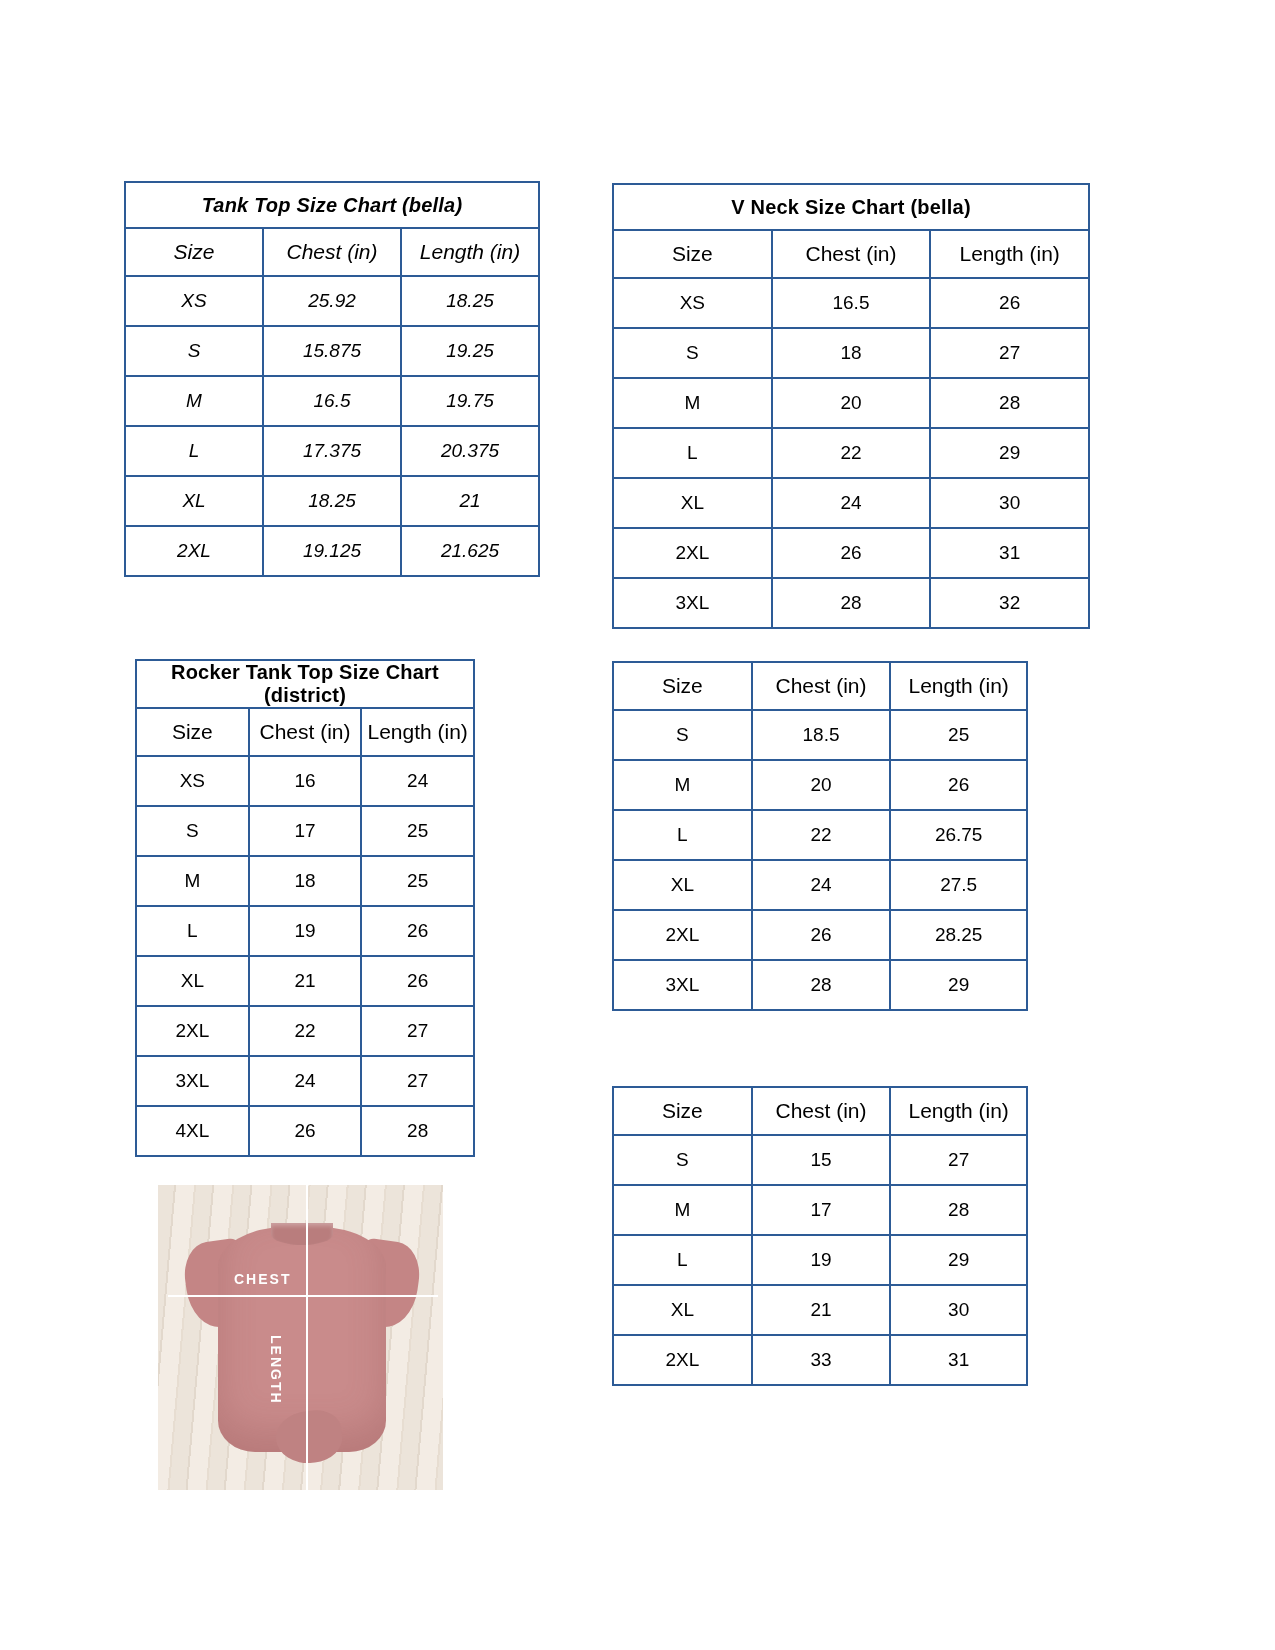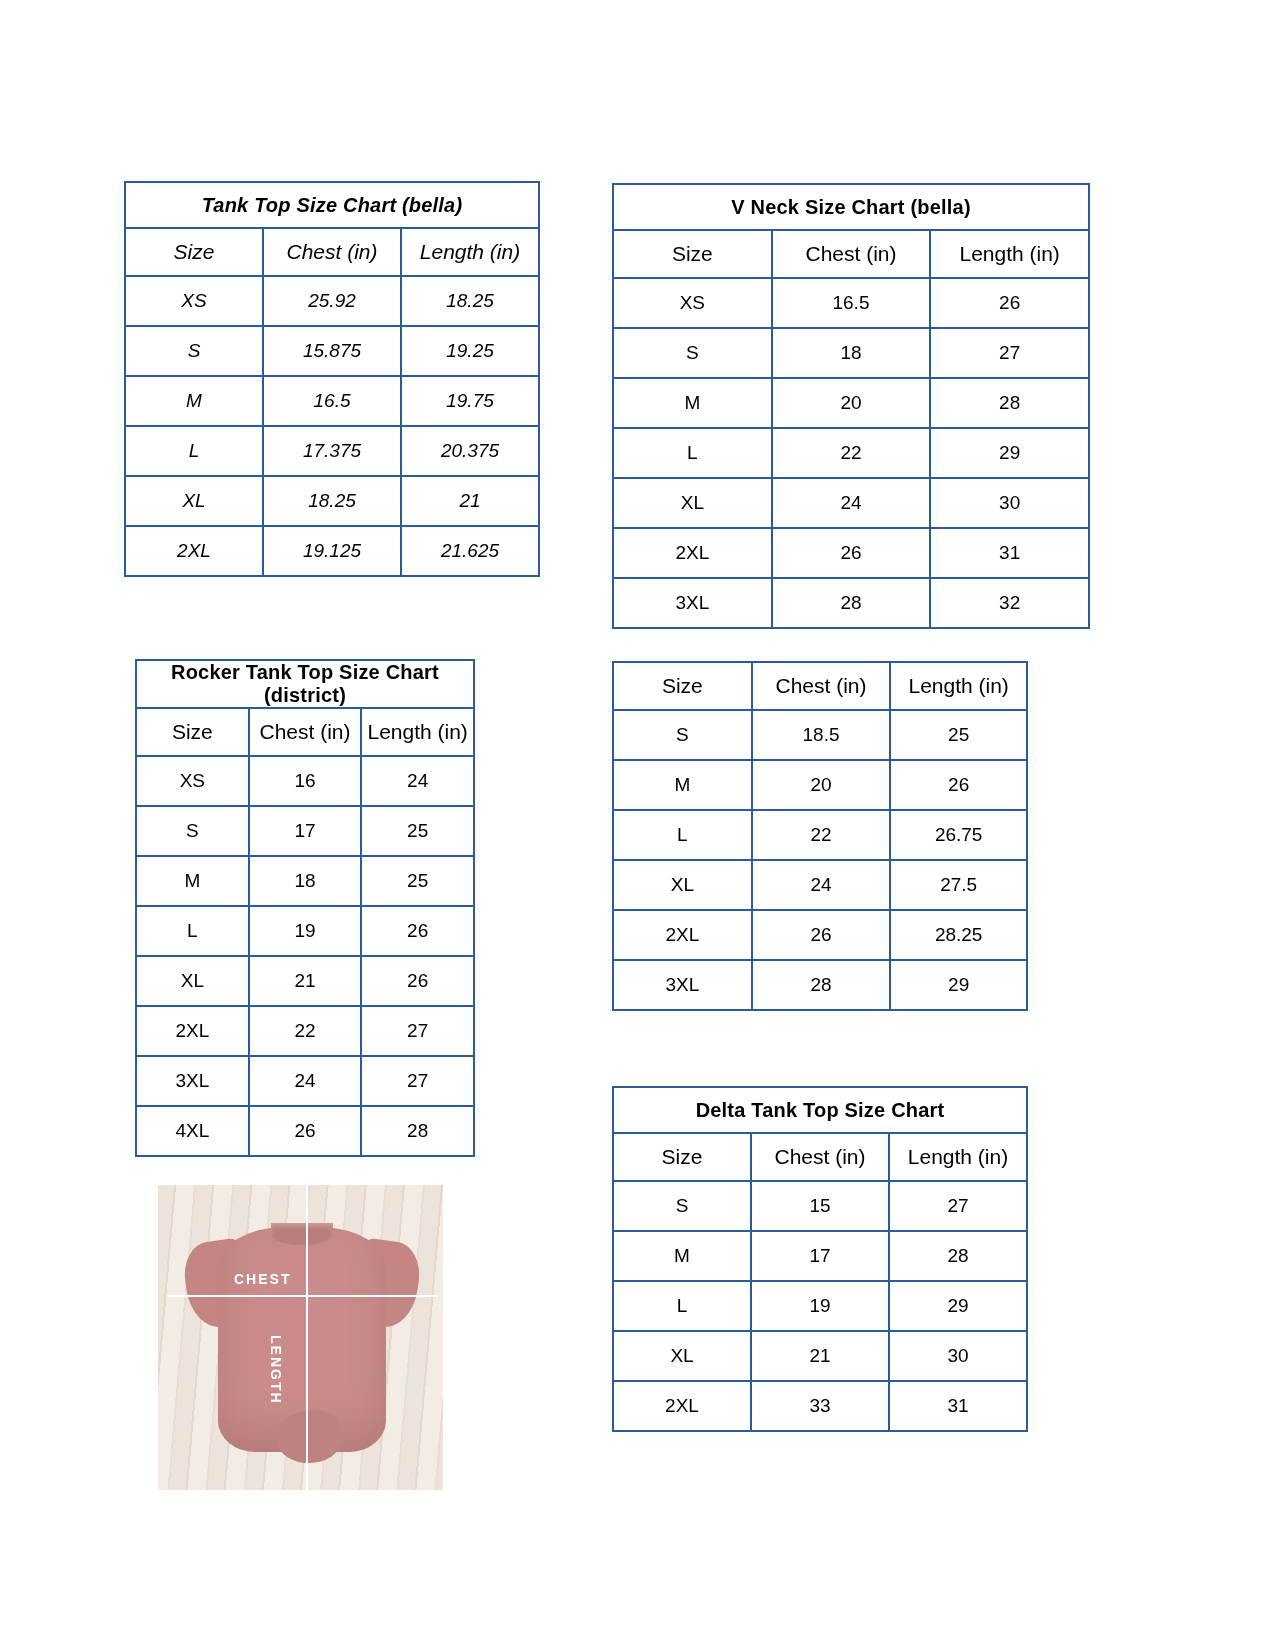--- a/index.html
+++ b/index.html
@@ -367,23 +367,20 @@
           <td class="data-cell">28</td>
           <td class="data-cell">29</td>
         </tr>
       </tbody>
     </table>
   </div>
 
   <div class="chart-block" style="left:612px; top:1086px; width:416px;">
     <table class="size-table">
       <tbody>
-        <tr>
-          <td class="title-cell" colspan="3">Delta Tank Top Size Chart</td>
-        </tr>
         <tr>
           <td class="head-cell col-size">Size</td>
           <td class="head-cell col-chest">Chest (in)</td>
           <td class="head-cell col-length">Length (in)</td>
         </tr>
         <tr>
           <td class="data-cell">S</td>
           <td class="data-cell">15</td>
           <td class="data-cell">27</td>
         </tr>

